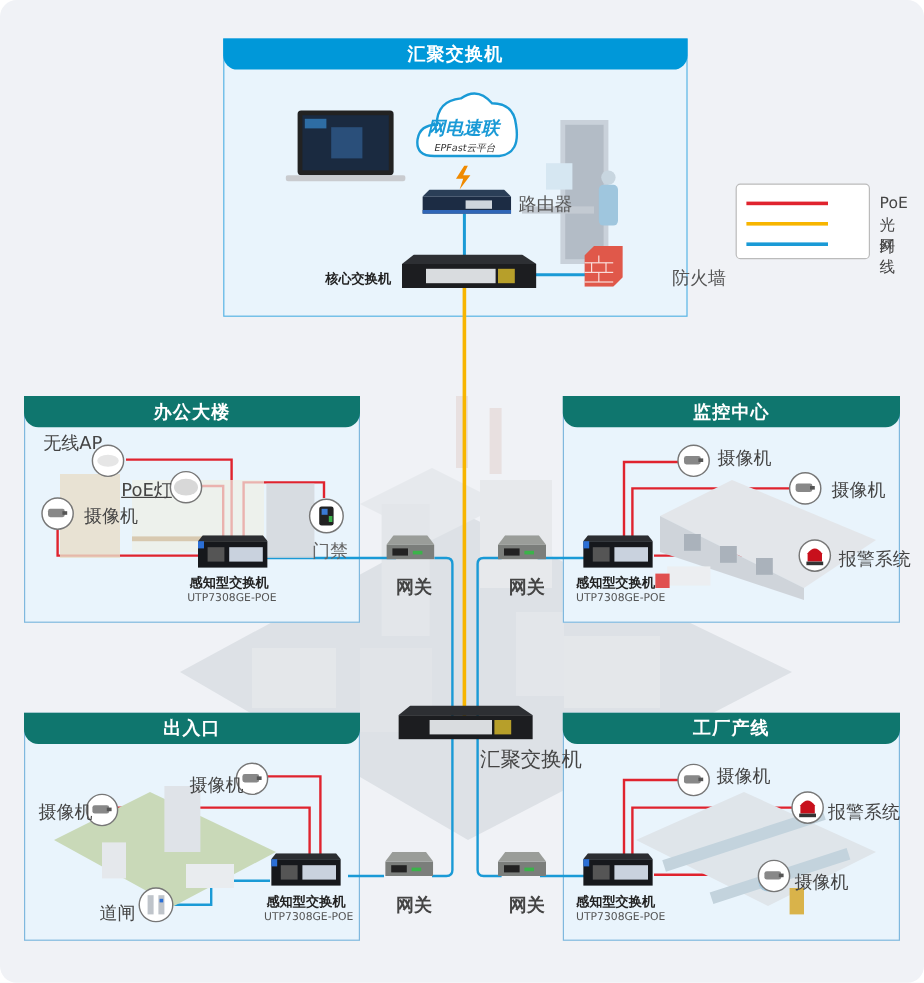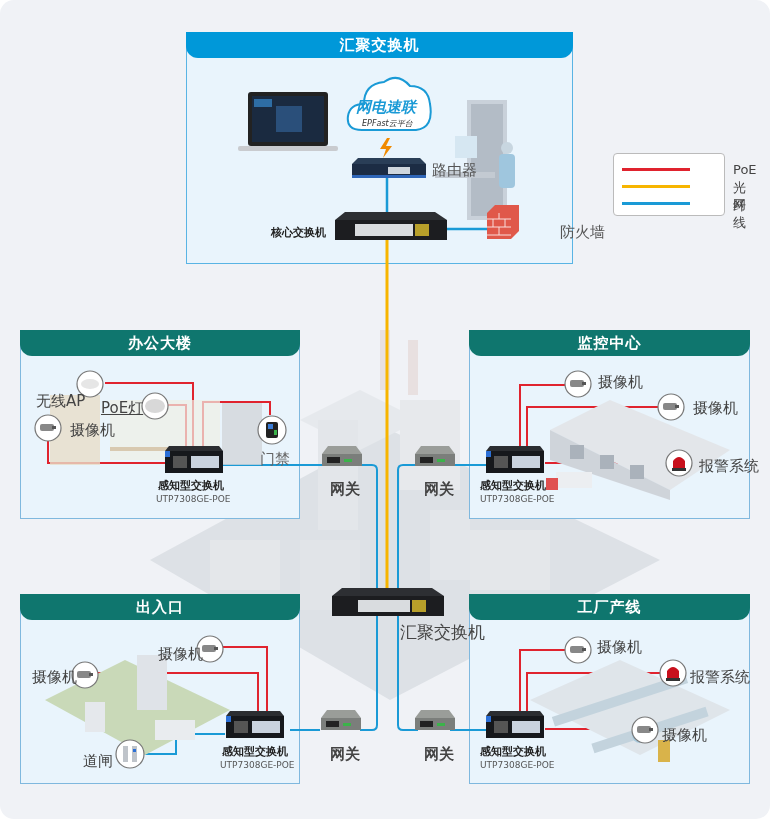--- a/index.html
+++ b/index.html
@@ -168,21 +168,21 @@
     <rect x="0" y="0" width="50" height="70" fill="#e7ddc8" opacity="0.8"></rect>
     <rect x="60" y="5" width="110" height="60" fill="#eef0e6" opacity="0.7"></rect>
     <rect x="172" y="8" width="40" height="62" fill="#d2d6da" opacity="0.8"></rect>
     <rect x="60" y="52" width="110" height="4" fill="#d8c9b0"></rect>
   </svg>
 
   <svg class="icon" style="left:75px;top:369px;" width="30" height="30">
     <circle cx="15" cy="15" r="13" fill="#fff" stroke="#777" stroke-width="1.2"></circle>
     <ellipse cx="15" cy="15" rx="9" ry="5" fill="#e6e6e6"></ellipse>
   </svg>
-  <div class="lbl" style="left:36px;top:392px;">无线AP</div>
+  <div class="lbl" style="left:36px;top:360px;">无线AP</div>
 
   <svg class="icon" style="left:140px;top:392px;" width="30" height="28">
     <circle cx="15" cy="14" r="13" fill="#fff" stroke="#777" stroke-width="1.2"></circle>
     <ellipse cx="15" cy="14" rx="10" ry="7" fill="#d8d8d8"></ellipse>
   </svg>
   <div class="lbl" style="left:101px;top:399px;text-decoration:underline;">PoE灯</div>
 
   <svg class="icon" style="left:33px;top:413px;" width="30" height="30">
     <circle cx="15" cy="15" r="13" fill="#fff" stroke="#777" stroke-width="1.2"></circle>
     <rect x="7" y="11" width="14" height="7" rx="2" fill="#888"></rect>

